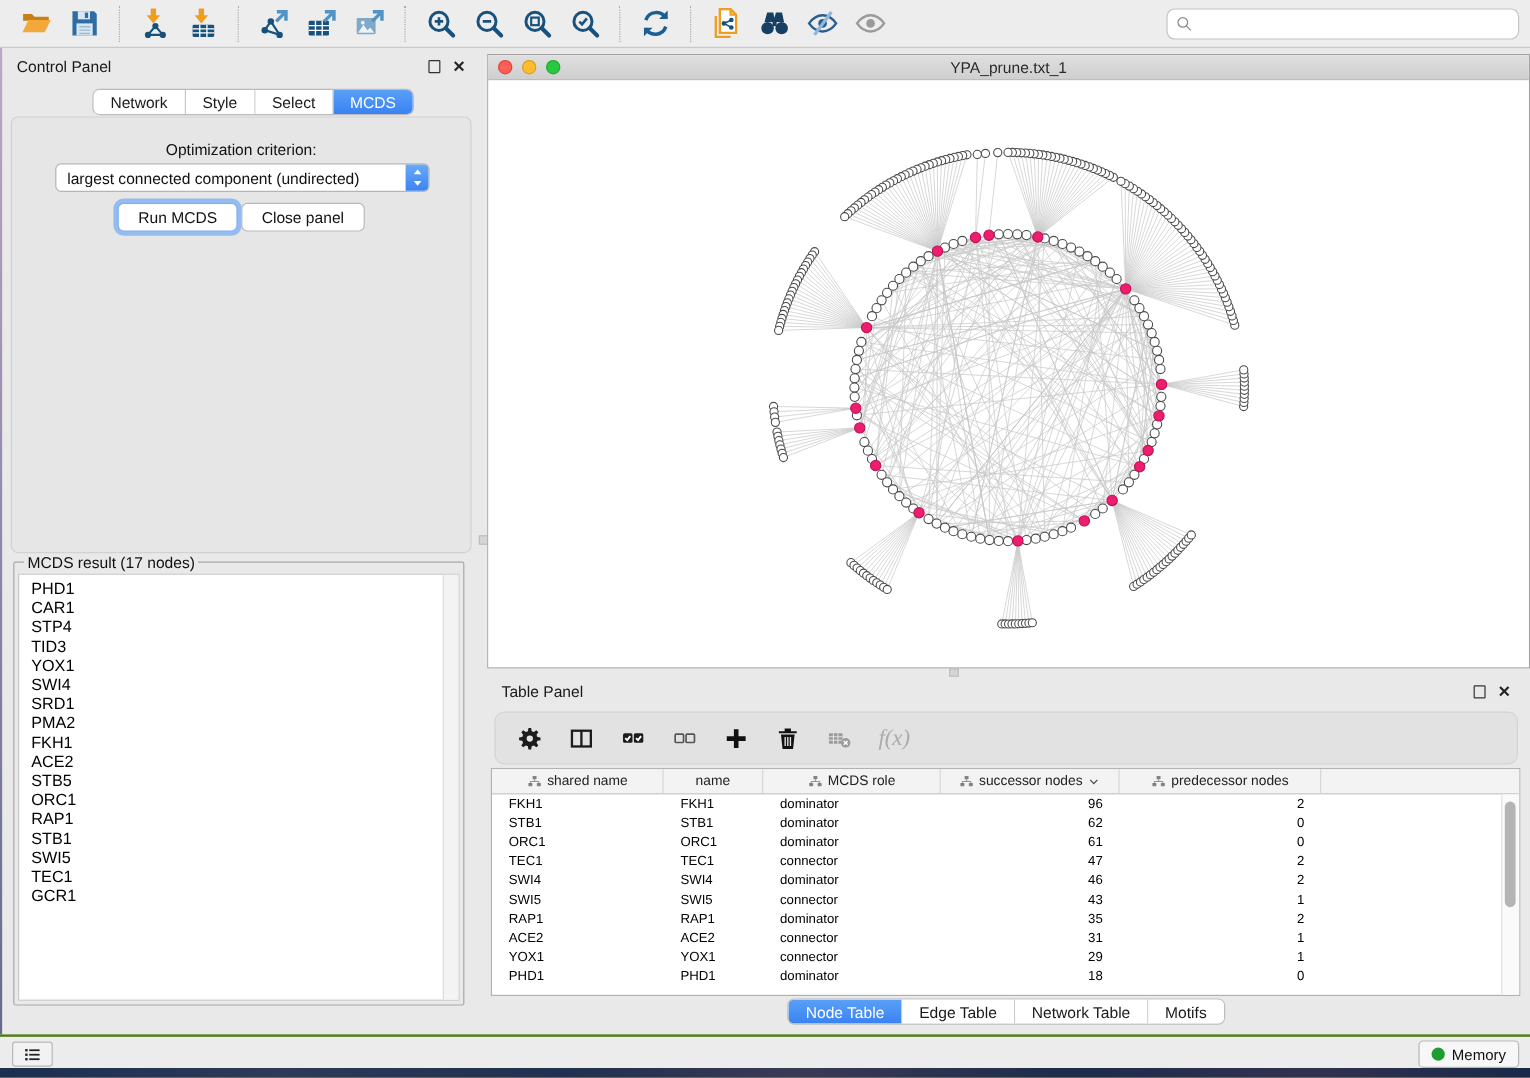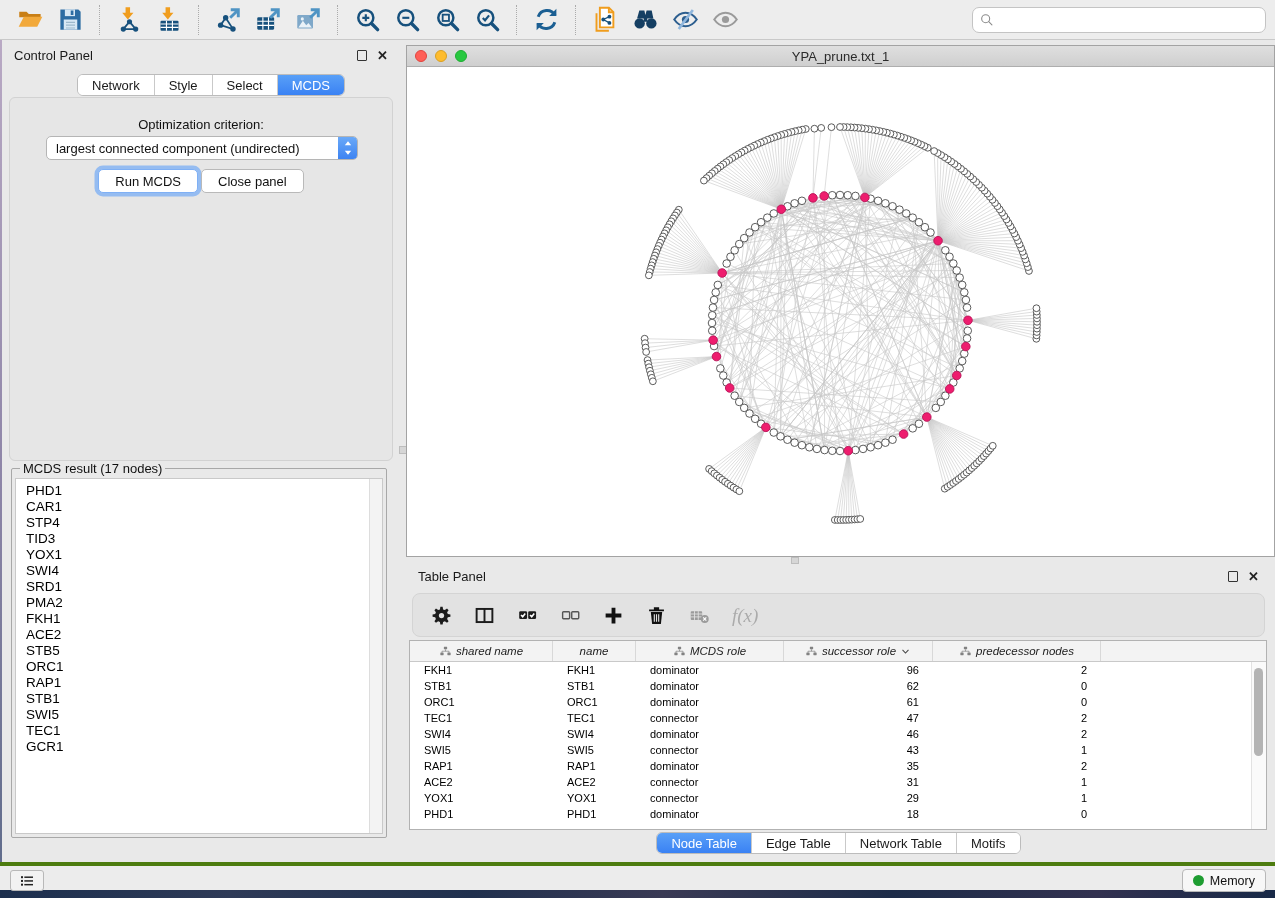--- a/index.html
+++ b/index.html
@@ -73,38 +73,38 @@
   .tp-title-row { position:absolute; left:0; top:3px; width:100%; padding:0 16px; display:flex; align-items:center; font-size:13px; color:#1a1a1a; }
   .tp-toolbar { position:absolute; left:10px; top:27px; width:853px; height:44px; background:#e2e2e2; border:1px solid #d4d4d4; border-radius:8px; display:flex; align-items:center; padding-left:18px; gap:19px; }
   .tt-btn { background:none; border:none; width:24px; height:24px; display:flex; align-items:center; justify-content:flex-start; cursor:pointer; }
   .tt-btn .icon { width:21px; height:21px; }
   .tt-btn .icon svg { width:100%; height:100%; display:block; }
   .tt-btn.wide { width:40px; }
   .tt-btn.disabled { cursor:default; }
   .fx-text { font-family:"Liberation Serif",serif; font-style:italic; font-size:19px; color:#ababab; }
 
   .table { position:absolute; left:7px; top:74px; width:858px; height:190px; background:#fff; border:1px solid #b2b2b2; }
-  .thead { display:flex; height:21px; background:#f3f3f3; border-bottom:1px solid #c9c9c9;font-style:italic; }
+  .thead { display:flex; height:21px; background:#f3f3f3; border-bottom:1px solid #c9c9c9; }
   .th { display:flex; align-items:center; justify-content:center; gap:4px; border-right:1px solid #d8d8d8; font-size:11.5px; color:#222; overflow:hidden; cursor:pointer; }
   .th .tree { width:13px; height:13px; flex:none; }
   .th .tree svg { width:100%; height:100%; display:block; }
   .th .chev { width:11px; height:11px; flex:none; }
   .th .chev svg { width:100%; height:100%; display:block; }
   .th.filler { flex:1; border-right:none; }
   .tbody { position:absolute; left:0; top:21px; right:15px; bottom:0; overflow:hidden; }
   .tr { display:flex; height:16px; cursor:default; }
   .td { font-size:11px; color:#000; padding-left:14px; line-height:16px; white-space:nowrap; overflow:hidden; }
   .td.num { text-align:right; padding-left:0; padding-right:14px; }
   .t-scroll { position:absolute; right:0; top:21px; bottom:0; width:15px; background:#fafafa; border-left:1px solid #e2e2e2; }
   .t-thumb { position:absolute; left:2px; top:6px; width:9px; height:88px; background:#b4b4b4; border-radius:5px; }
 
   .table-tabs { position:absolute; left:0; top:266px; width:100%; display:flex; justify-content:center; }
 
   
-  .statusbar { position:absolute; left:0; top:862px; width:1275px; height:28px; background:#ececec; border-top:4px solid #4d7c0f; }
+  .statusbar { position:absolute; left:0; top:862px; width:1275px; height:28px; background:#ececec; border-top:2px solid #4d7c0f; }
   .sb-left { position:absolute; left:10px; top:4px; width:34px; height:21px; background:#f2f2f2; border:1px solid #b8b8b8; border-radius:3px; display:flex; align-items:center; justify-content:center; cursor:pointer; }
   .sb-left .icon { width:16px; height:16px; }
   .sb-left .icon svg { width:100%; height:100%; display:block; }
   .sb-mem { position:absolute; right:9px; top:3px; height:23px; background:#f7f7f7; border:1px solid #b8b8b8; border-radius:4px; display:flex; align-items:center; gap:6px; padding:0 10px; font:12.5px "Liberation Sans",sans-serif; color:#111; cursor:pointer; }
   .sb-mem .dot { width:11px; height:11px; border-radius:50%; background:#1f9d32; }
 </style>
 </head>
 <body>
 
 <div class="app">
@@ -1230,21 +1230,21 @@
             <span class="tree">
               <svg viewBox="0 0 24 24">
                 <g fill="#828282">
                   <rect x="9" y="3" width="6" height="5" rx="0.8"></rect>
                   <rect x="2.5" y="14" width="6" height="5" rx="0.8"></rect>
                   <rect x="15.5" y="14" width="6" height="5" rx="0.8"></rect>
                 </g>
                 <path d="M12 8v3.5M5.5 14v-2.5h13V14" fill="none" stroke="#828282" stroke-width="1.3"></path>
               </svg>
             </span>
-            <span>successor role</span>
+            <span>successor nodes</span>
             <span class="chev">
               <svg viewBox="0 0 24 24">
                 <path d="M5.5 8.5l6.5 7 6.5-7" fill="none" stroke="#444" stroke-width="2.2"></path>
               </svg>
             </span>
           </div>
           <div class="th" style="width: 168px;">
             <span class="tree">
               <svg viewBox="0 0 24 24">
                 <g fill="#828282">

